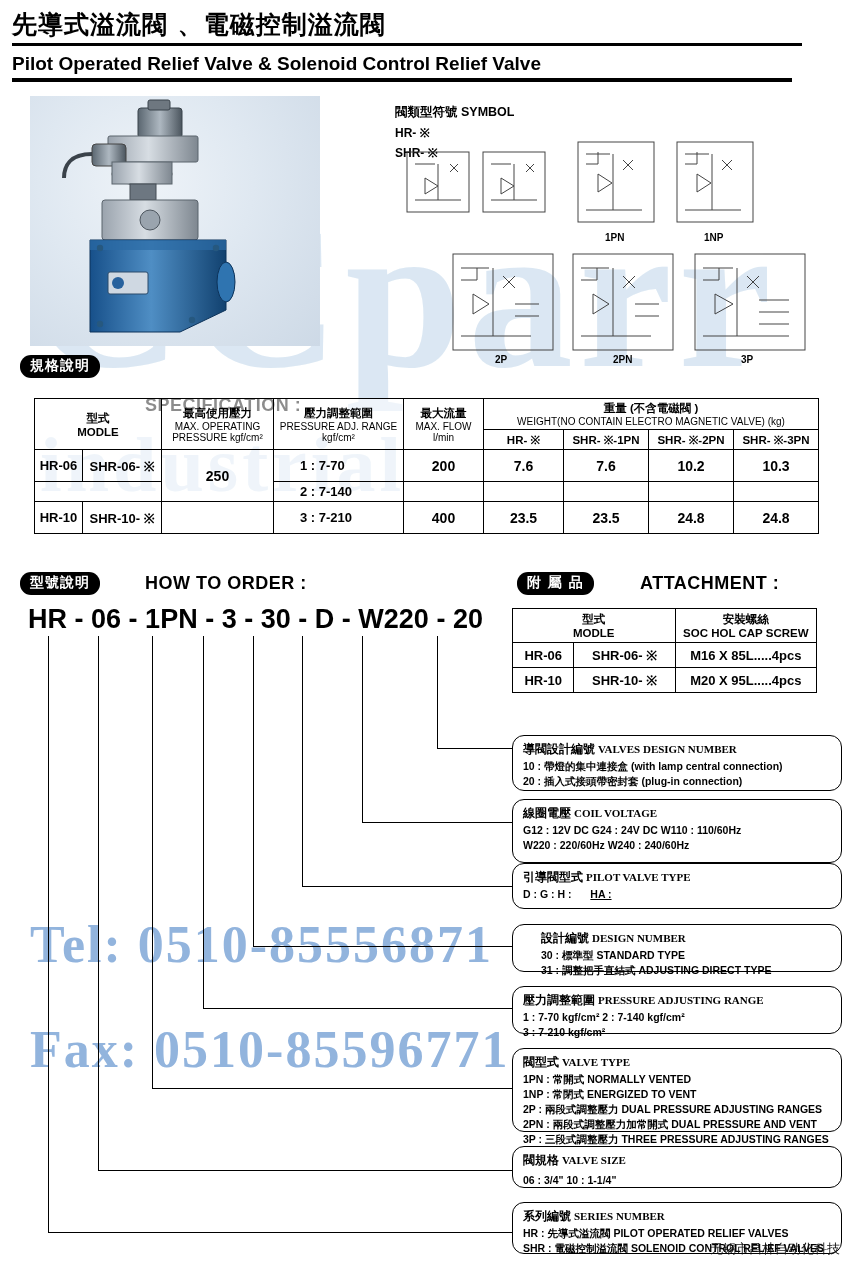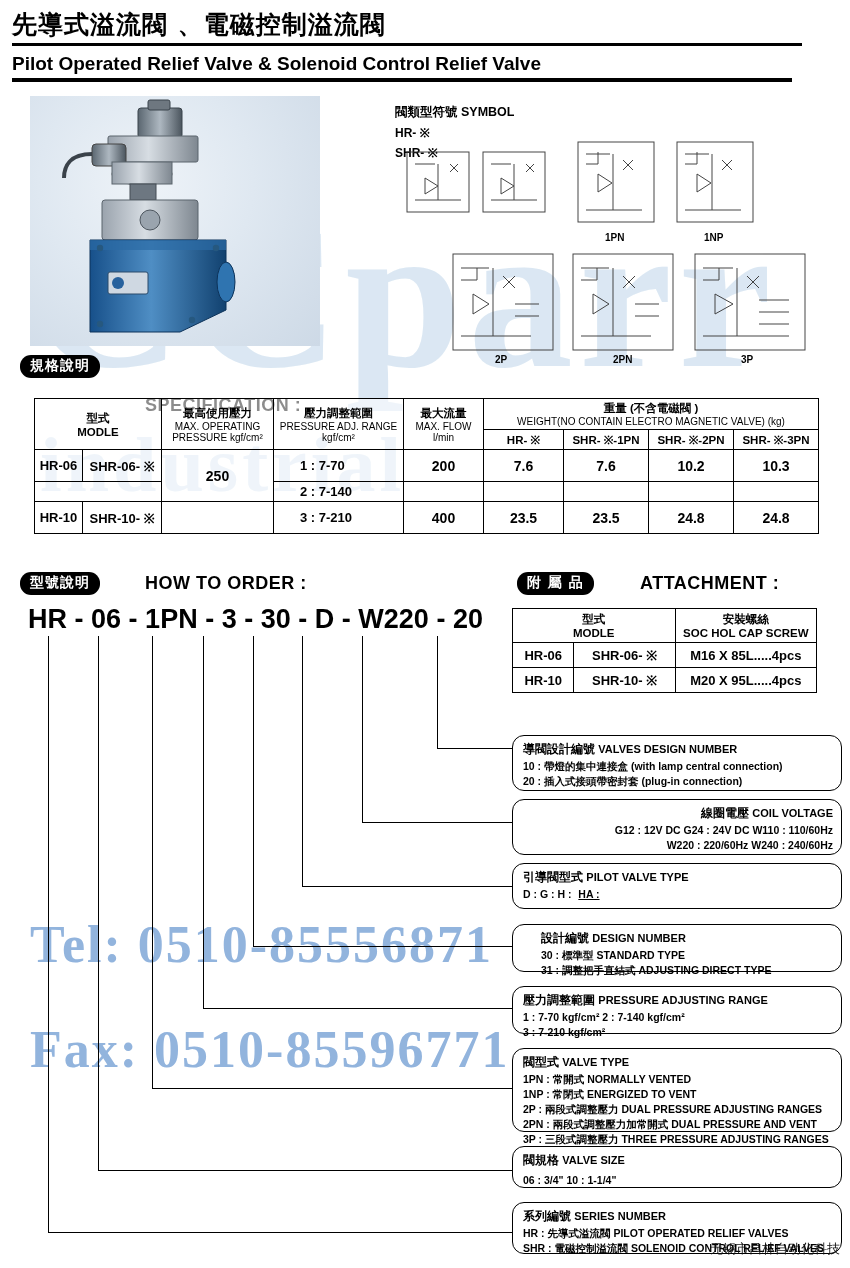--- a/index.html
+++ b/index.html
@@ -106,21 +106,21 @@
   .attach-table .hd { font-size:11.5px; }
   .attach-table .m { font-size:13px; }
 
   
   .callout {
     position:absolute; left:512px; width:330px;
     border:1.5px solid #000; border-radius:12px;
     background:rgba(255,255,255,0.72);
     padding:5px 8px 5px 10px;
   }
-  .callout .c-title { font-size:12px; font-weight:bold; }
+  .callout .c-title { font-size:12px; font-weight:bold;font-family:Liberation Serif, serif; }
   .callout .c-title .en { font-size:11px; font-weight:bold; }
   .callout .c-row { font-size:10.5px; font-weight:bold; margin-top:2px; line-height:13px;}
 
   
   .leader { position:absolute; background:#000; }
   .lv { width:1.3px; }
   .lh { height:1.3px; }
 
   
   .footer {
@@ -389,37 +389,37 @@
 
   <div class="callout" style="top:735px; height:56px;">
     <div class="c-title">
       <span>導閥設計編號</span>
       <span class="en">VALVES DESIGN NUMBER</span>
     </div>
     <div class="c-row">10 : 帶燈的集中連接盒  (with lamp central connection)</div>
     <div class="c-row">20 : 插入式接頭帶密封套  (plug-in connection)</div>
   </div>
 
-  <div class="callout" style="top:799px; height:56px;text-align:right;">
+  <div class="callout" style="top:799px; height:64px;">
     <div class="c-title">
       <span>線圈電壓</span>
       <span class="en">COIL VOLTAGE</span>
     </div>
     <div class="c-row">G12 : 12V DC        G24 : 24V DC        W110 : 110/60Hz</div>
     <div class="c-row">W220 : 220/60Hz    W240 : 240/60Hz</div>
   </div>
 
   <div class="callout" style="top:863px; height:46px;">
     <div class="c-title">
       <span>引導閥型式</span>
       <span class="en">PILOT VALVE TYPE</span>
     </div>
     <div class="c-row">
       <span>D :            G :            H :</span>
-      <span style="margin-left:4px;text-decoration:underline;">HA :</span>
+      <span style="margin-left:16px;text-decoration:underline;">HA :</span>
     </div>
   </div>
 
   <div class="callout" style="top:924px; height:48px;padding-left:28px;">
     <div class="c-title">
       <span>設計編號</span>
       <span class="en">DESIGN NUMBER</span>
     </div>
     <div class="c-row">30 : 標準型  STANDARD TYPE</div>
     <div class="c-row">31 : 調整把手直結式  ADJUSTING DIRECT TYPE</div>

